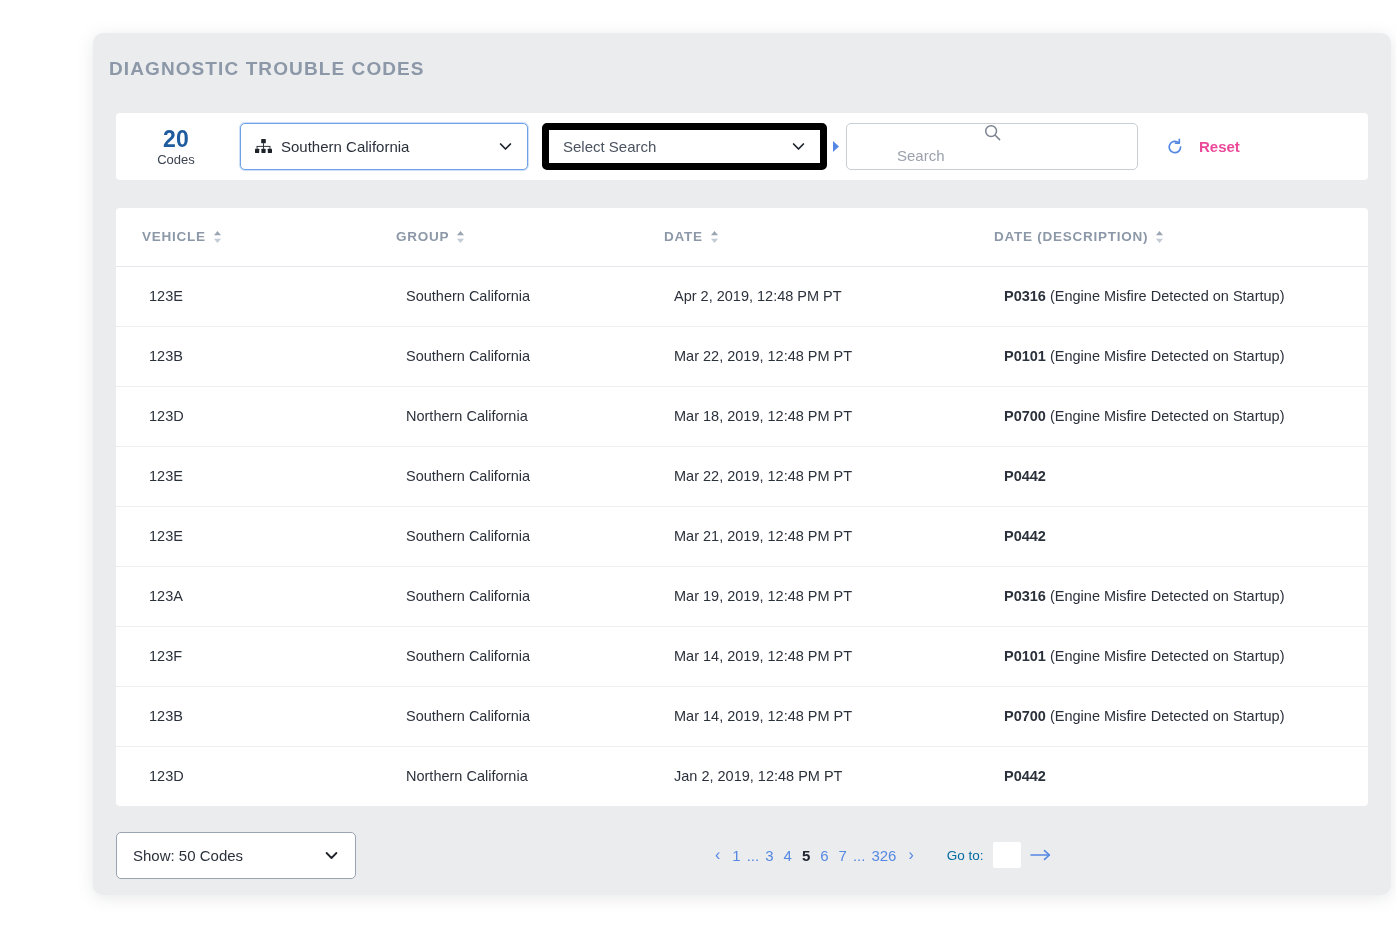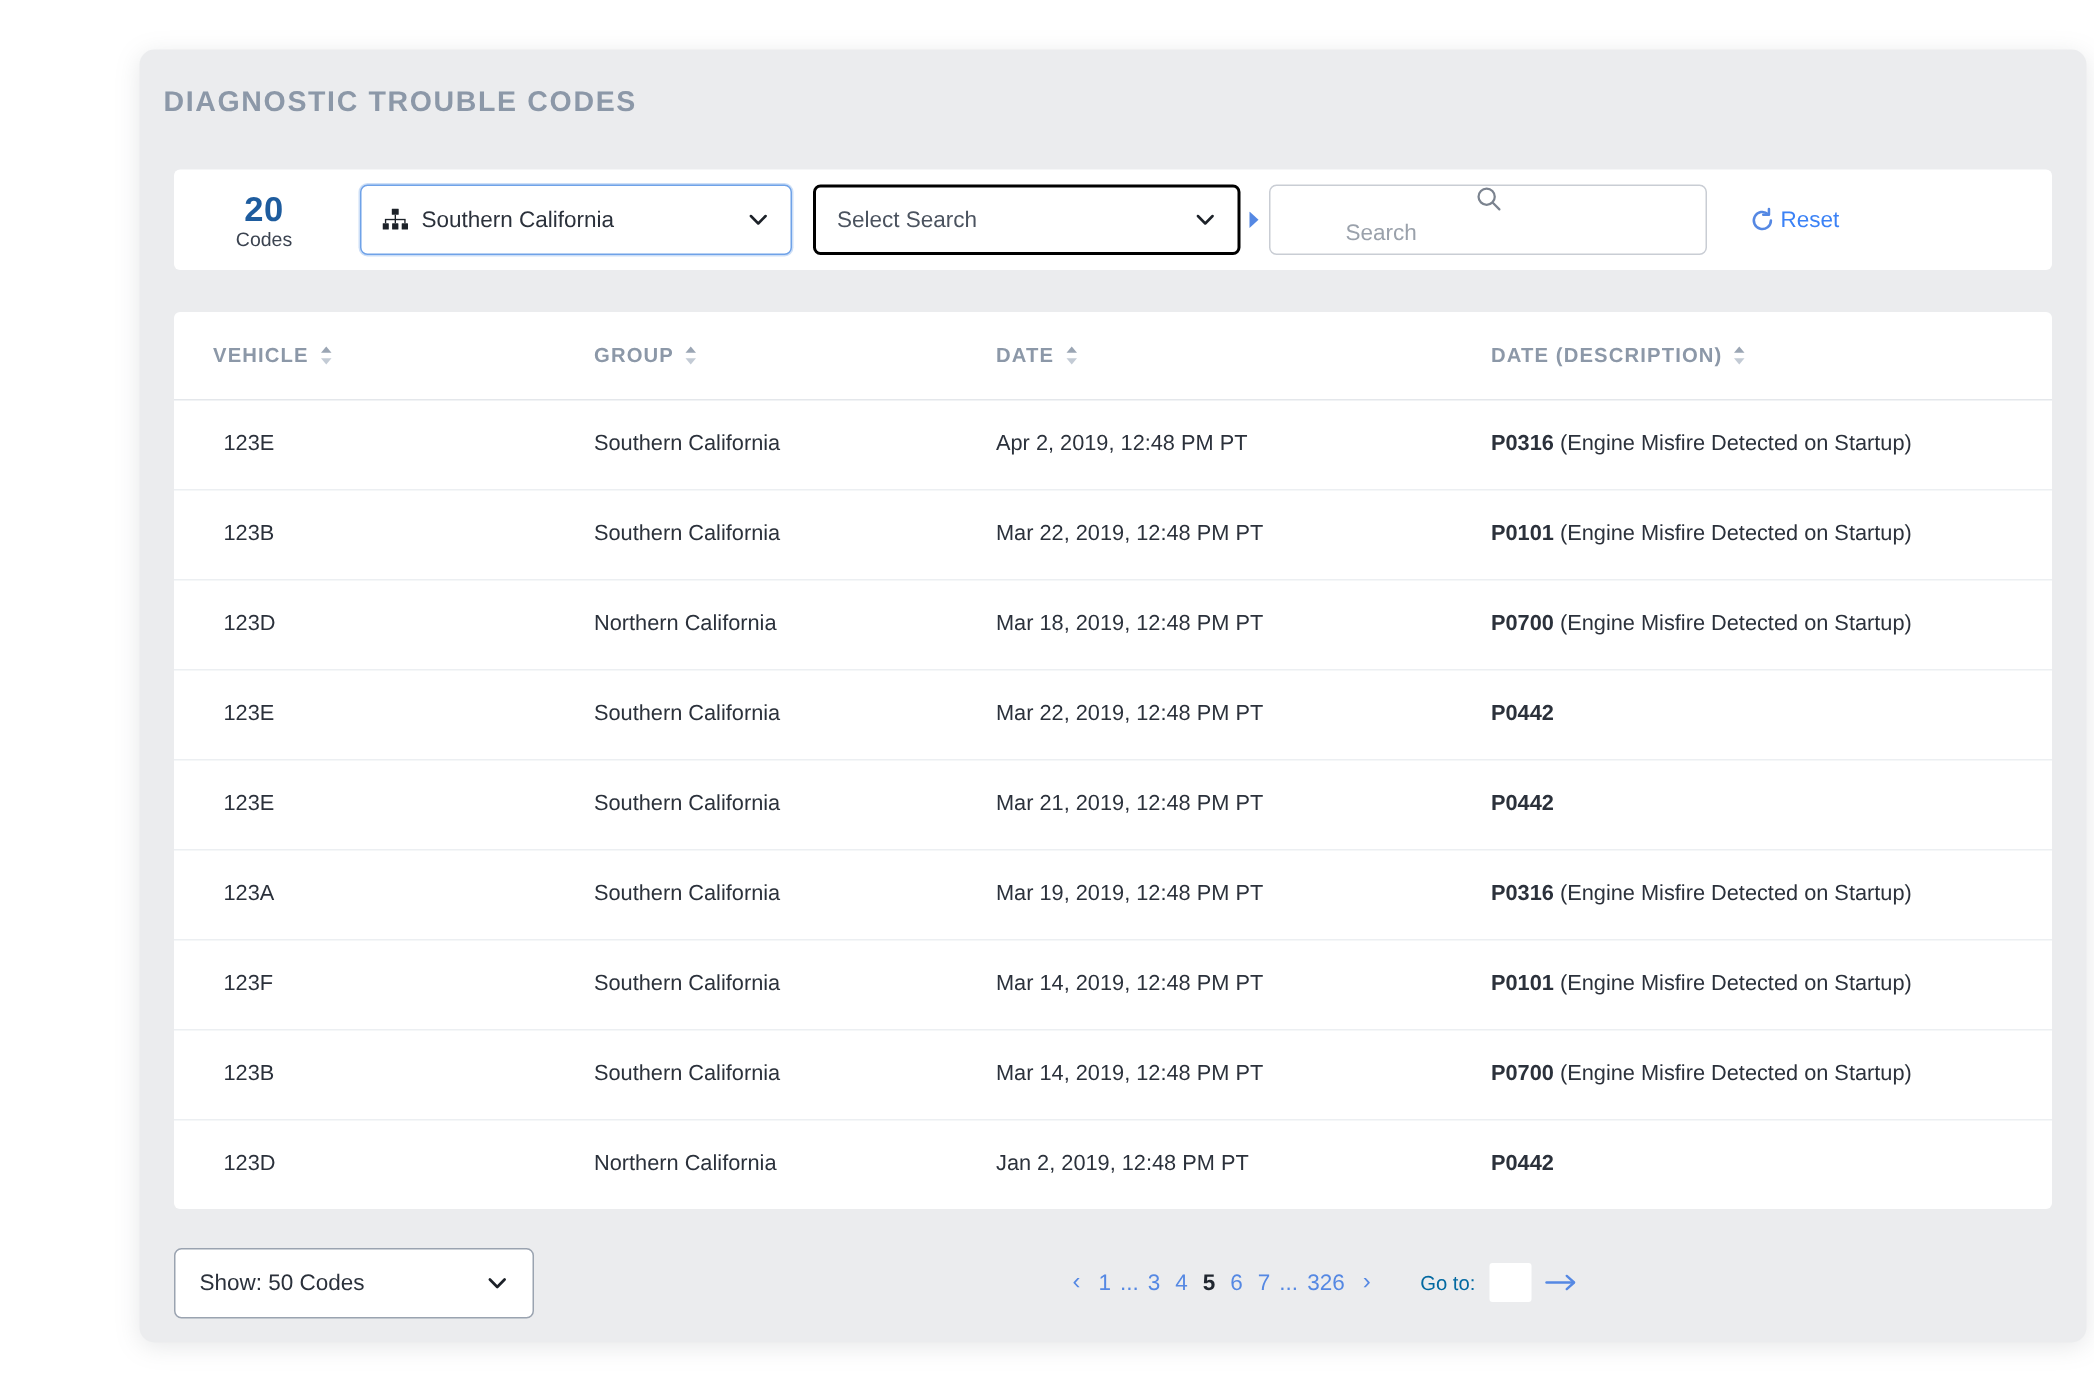--- a/index.html
+++ b/index.html
@@ -74,21 +74,21 @@
     font-size: 13px;
     color: #3b4350;
     margin-top: 2px;
   }
 
   
   .select {
     position: relative;
     height: 47px;
     background: #ffffff;
-    border: 2px solid #000000;
+    border: 7px solid #000000;
     border-radius: 5px;
     display: flex;
     align-items: center;
     padding: 0 14px;
     font-size: 15px;
     color: #2b313b;
     cursor: pointer;
   }
   .select.focused {
     border: 1px solid #6fa2e8;
@@ -139,28 +139,29 @@
     color: #2b313b;
     margin-left: 9px;
     background: transparent;
   }
   .search-box input::placeholder { color: #9aa1ab; }
 
   .reset-btn {
     margin-left: 28px;
     display: flex;
     align-items: center;
-    gap: 3px;
-    color: #3b82f6;
+    gap: 15px;
+    color: #ec4899;
     font-size: 15px;
     cursor: pointer;
     user-select: none;
     background: none;
     border: none;
     font-family: "Liberation Sans", sans-serif;
+    font-weight: bold;
   }
 
   
   .table-panel {
     position: absolute;
     left: 70px;
     top: 208px;
     width: 1252px;
     height: 598px;
     background: #ffffff;
@@ -188,21 +189,21 @@
   th.col-vehicle, td.col-vehicle { width: 280px; padding-left: 26px; }
   th.col-group,   td.col-group   { width: 268px; }
   th.col-date,    td.col-date    { width: 330px; }
   th.col-code,    td.col-code    { width: 374px; }
 
   tbody td {
     height: 60px;
     font-size: 14.5px;
     color: #2b313b;
     border-bottom: 1px solid #eceff2;
-    padding: 0;
+    padding: 10px;
     vertical-align: middle;
     white-space: nowrap;
   }
   tbody tr:last-child td { border-bottom: none; }
   td.col-vehicle { padding-left: 33px; }
   .code-id { font-weight: 700; }
   .code-desc { font-weight: 400; }
 
   
   .footer {

